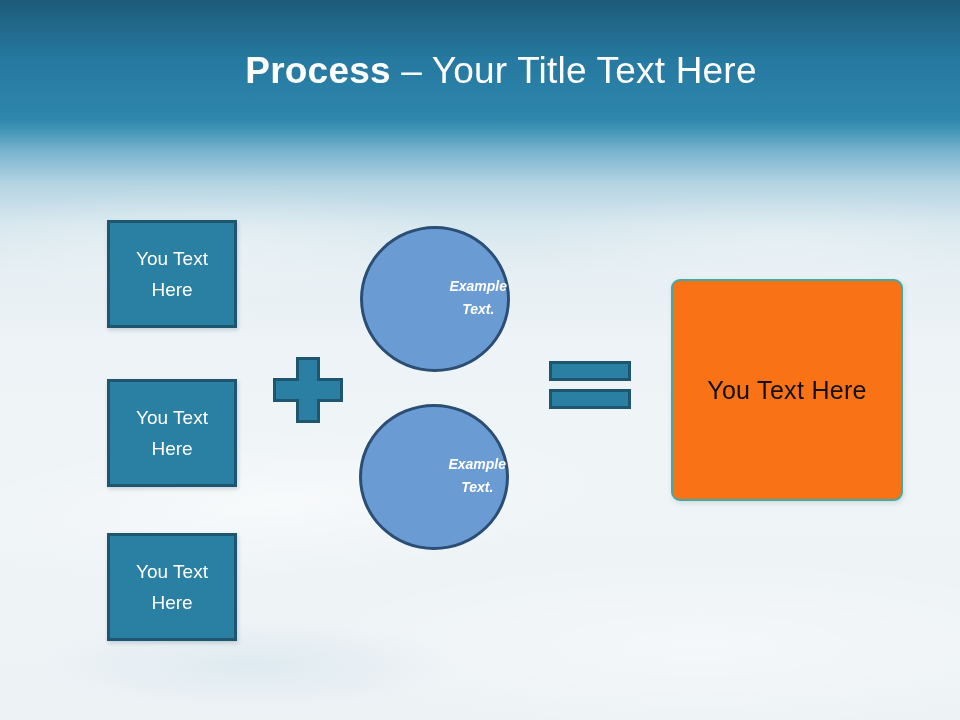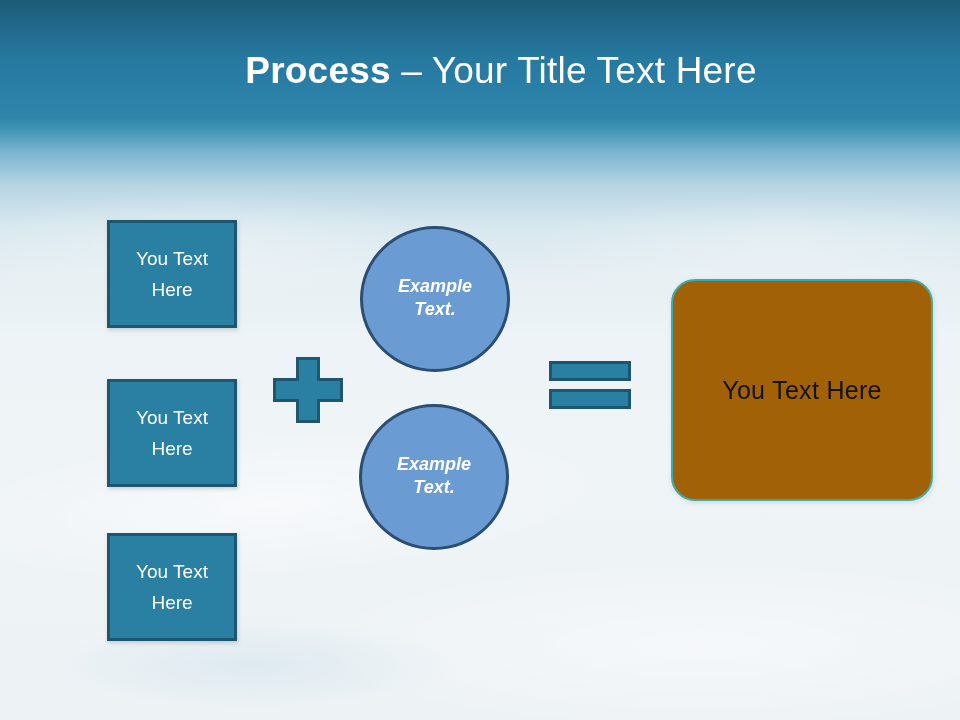--- a/index.html
+++ b/index.html
@@ -160,24 +160,24 @@
   .circ {
     position: absolute;
     width: 150px;
     height: 146px;
     border-radius: 50%;
     background: #6a9bd2;
     border: 3px solid #2a4e74;
     box-sizing: border-box;
     display: flex;
     flex-direction: column;
-    align-items: center;
+    align-items: flex-end;
     justify-content: center;
     color: #ffffff;
-    font-size: 18px;
+    font-size: 14px;
     font-weight: bold;
     font-style: italic;
     line-height: 23px;
     text-align: center;
   }
   .circ-1 { left: 360px; top: 226px; }
   .circ-2 { left: 359px; top: 404px; }
   .circ-inner { transform: translateY(-1px); }
 
   
@@ -192,25 +192,25 @@
     box-sizing: border-box;
   }
   .equals .ebar-top    { top: 0px; }
   .equals .ebar-bottom { top: 28px; }
 
   
   .result {
     position: absolute;
     left: 671px;
     top: 279px;
-    width: 262px;
+    width: 232px;
     height: 222px;
-    background: #a16207;
+    background: #f97316;
     border: 2px solid #43a9a6;
-    border-radius: 24px;
+    border-radius: 9px;
     box-sizing: border-box;
     display: flex;
     align-items: center;
     justify-content: center;
     color: #111111;
     font-size: 25px;
     letter-spacing: 0.3px;
     box-shadow: 1px 2px 5px rgba(60,110,115,0.18);
   }
 </style>

